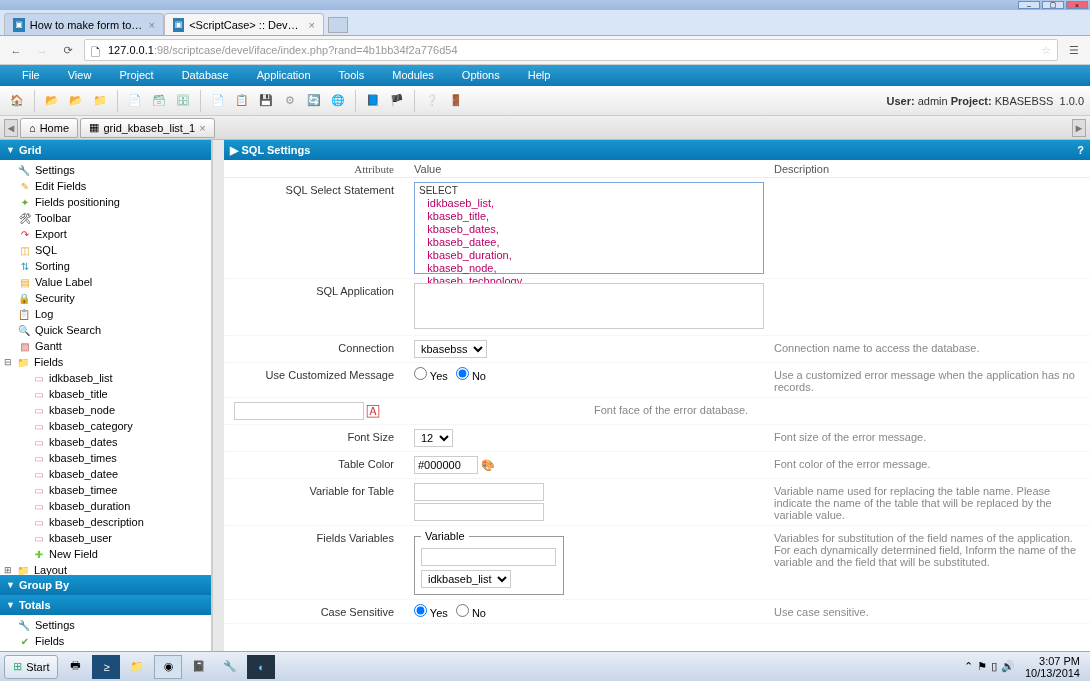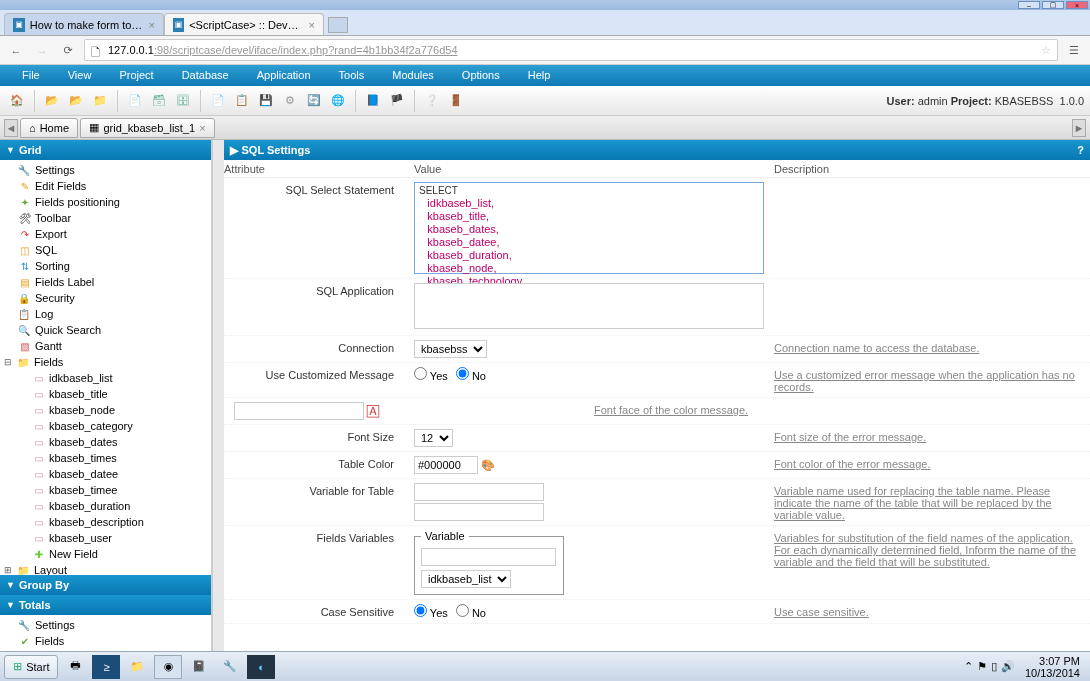--- a/index.html
+++ b/index.html
@@ -17,21 +17,21 @@
 .tab-title { white-space: nowrap; overflow: hidden; text-overflow: ellipsis; }
 .tab-x { color: #888; }
 .new-tab { width: 20px; height: 16px; background: #c5d5ec; border: 1px solid #aaa; margin-left: 4px; margin-bottom: 2px; }
 
 .addr-bar { height: 29px; background: #f5f5f5; display: flex; align-items: center; padding: 0 6px; gap: 6px; border-bottom: 1px solid #ccc; }
 .nav-btn { width: 20px; height: 20px; display: flex; align-items: center; justify-content: center; color: #555; }
 .addr-input { flex: 1; height: 22px; border: 1px solid #ccc; border-radius: 2px; display: flex; align-items: center; padding: 0 6px; gap: 5px; background: #fff; }
 .lock { width: 12px; height: 12px; }
 .addr-text { color: #333; }
 .addr-text .host { color: #000; }
-.addr-text .path { color: #999; text-decoration: underline; }
+.addr-text .path { color: #999; }
 .star { color: #ccc; }
 
 
 .app-menu { height: 21px; background: linear-gradient(#2c9fd4, #0f78b4); display: flex; align-items: center; padding: 0 8px; gap: 0; }
 .menu-item { color: #fff; padding: 0 14px; height: 21px; line-height: 21px; }
 
 
 .app-toolbar { height: 30px; background: linear-gradient(#fefefe, #e8e8e8); border-bottom: 1px solid #ccc; display: flex; align-items: center; padding: 0 6px; justify-content: space-between; }
 .tb-icons { display: flex; align-items: center; gap: 2px; }
 .tb-icon { width: 22px; height: 22px; display: flex; align-items: center; justify-content: center; }
@@ -58,28 +58,28 @@
 .tree { flex: 1; overflow: auto; background: #fff; padding: 2px 0; }
 .tree-item { height: 16px; display: flex; align-items: center; padding: 0 4px; gap: 3px; white-space: nowrap; color: #000; }
 .ti-icon { width: 14px; height: 14px; display: inline-flex; align-items: center; justify-content: center; font-size: 10px; }
 .indent1 { padding-left: 18px; }
 .indent2 { padding-left: 32px; }
 .expander { width: 10px; color: #666; font-size: 9px; }
 
 
 .settings-hdr { height: 20px; background: linear-gradient(#1896cf, #0877b2); color: #fff; font-weight: bold; display: flex; align-items: center; padding: 0 6px; justify-content: space-between; }
 .grid-head { display: flex; height: 18px; align-items: center; color: #555; border-bottom: 1px solid #eee; }
-.col-attr { width: 180px; text-align: left; padding-right: 10px; }
+.col-attr { width: 180px; text-align: right; padding-right: 10px; font-family: Liberation Serif, serif; }
 .col-val { width: 360px; padding-left: 10px; }
 .col-desc { flex: 1; padding-left: 10px; }
 
 .setting-row { display: flex; padding: 4px 0; border-bottom: 1px dotted #eee; }
 .attr-label { width: 180px; text-align: right; padding-right: 10px; color: #333; padding-top: 2px; }
 .val-cell { width: 360px; padding-left: 10px; }
-.desc-cell { flex: 1; padding-left: 10px; color: #888; padding-top: 2px; text-decoration: underline; }
+.desc-cell { flex: 1; padding-left: 10px; color: #888; padding-top: 2px; }
 
 .sql-textarea { width: 350px; height: 92px; border: 1px solid #7aa7d8; resize: none; padding: 2px 4px; font-size: 10px; line-height: 12px; color: #333; }
 .textarea-plain { width: 350px; height: 46px; border: 1px solid #ccc; resize: none; }
 .select-in { border: 1px solid #ccc; height: 18px; background: #fff; padding: 0 2px; }
 .text-in { border: 1px solid #ccc; height: 18px; padding: 0 3px; }
 .radio-row { display: flex; gap: 8px; align-items: center; }
 
 fieldset { border: 1px solid #999; padding: 6px; width: 150px; }
 legend { padding: 0 4px; }
 
@@ -217,21 +217,21 @@
       <div class="tree-item indent1">
           <span class="ti-icon" style="color:#e8a020">◫</span>
           <span>SQL</span>
         </div>
       <div class="tree-item indent1">
           <span class="ti-icon" style="color:#39c">⇅</span>
           <span>Sorting</span>
         </div>
       <div class="tree-item indent1">
           <span class="ti-icon" style="color:#e8a020">▤</span>
-          <span>Fields Label</span>
+          <span>Value Label</span>
         </div>
       <div class="tree-item indent1">
           <span class="ti-icon" style="color:#e8a020">🔒</span>
           <span>Security</span>
         </div>
       <div class="tree-item indent1">
           <span class="ti-icon" style="color:#e8a020">📋</span>
           <span>Log</span>
         </div>
       <div class="tree-item indent1">
@@ -361,21 +361,21 @@
         <label><input type="radio" name="cm" style=""> <span>Yes</span></label>
         <label><input type="radio" name="cm" checked="" style=""> <span>No</span></label>
       </div>
         </div>
       <div class="desc-cell">Use a customized error message when the application has no records.</div>
     </div>
 
 
     <div class="setting-row">
       <div class="val-cell"><input class="text-in" style="width: 130px;"> <span style="color:#c33">🄰</span></div>
-      <div class="desc-cell">Font face of the color message.</div>
+      <div class="desc-cell">Font face of the error database.</div>
     </div>
 
     <div class="setting-row">
       <div class="attr-label">Font Size</div>
       <div class="val-cell"><select class="select-in"><option>12</option></select></div>
       <div class="desc-cell">Font size of the error message.</div>
     </div>
 
     <div class="setting-row">
       <div class="attr-label">Table Color</div>

